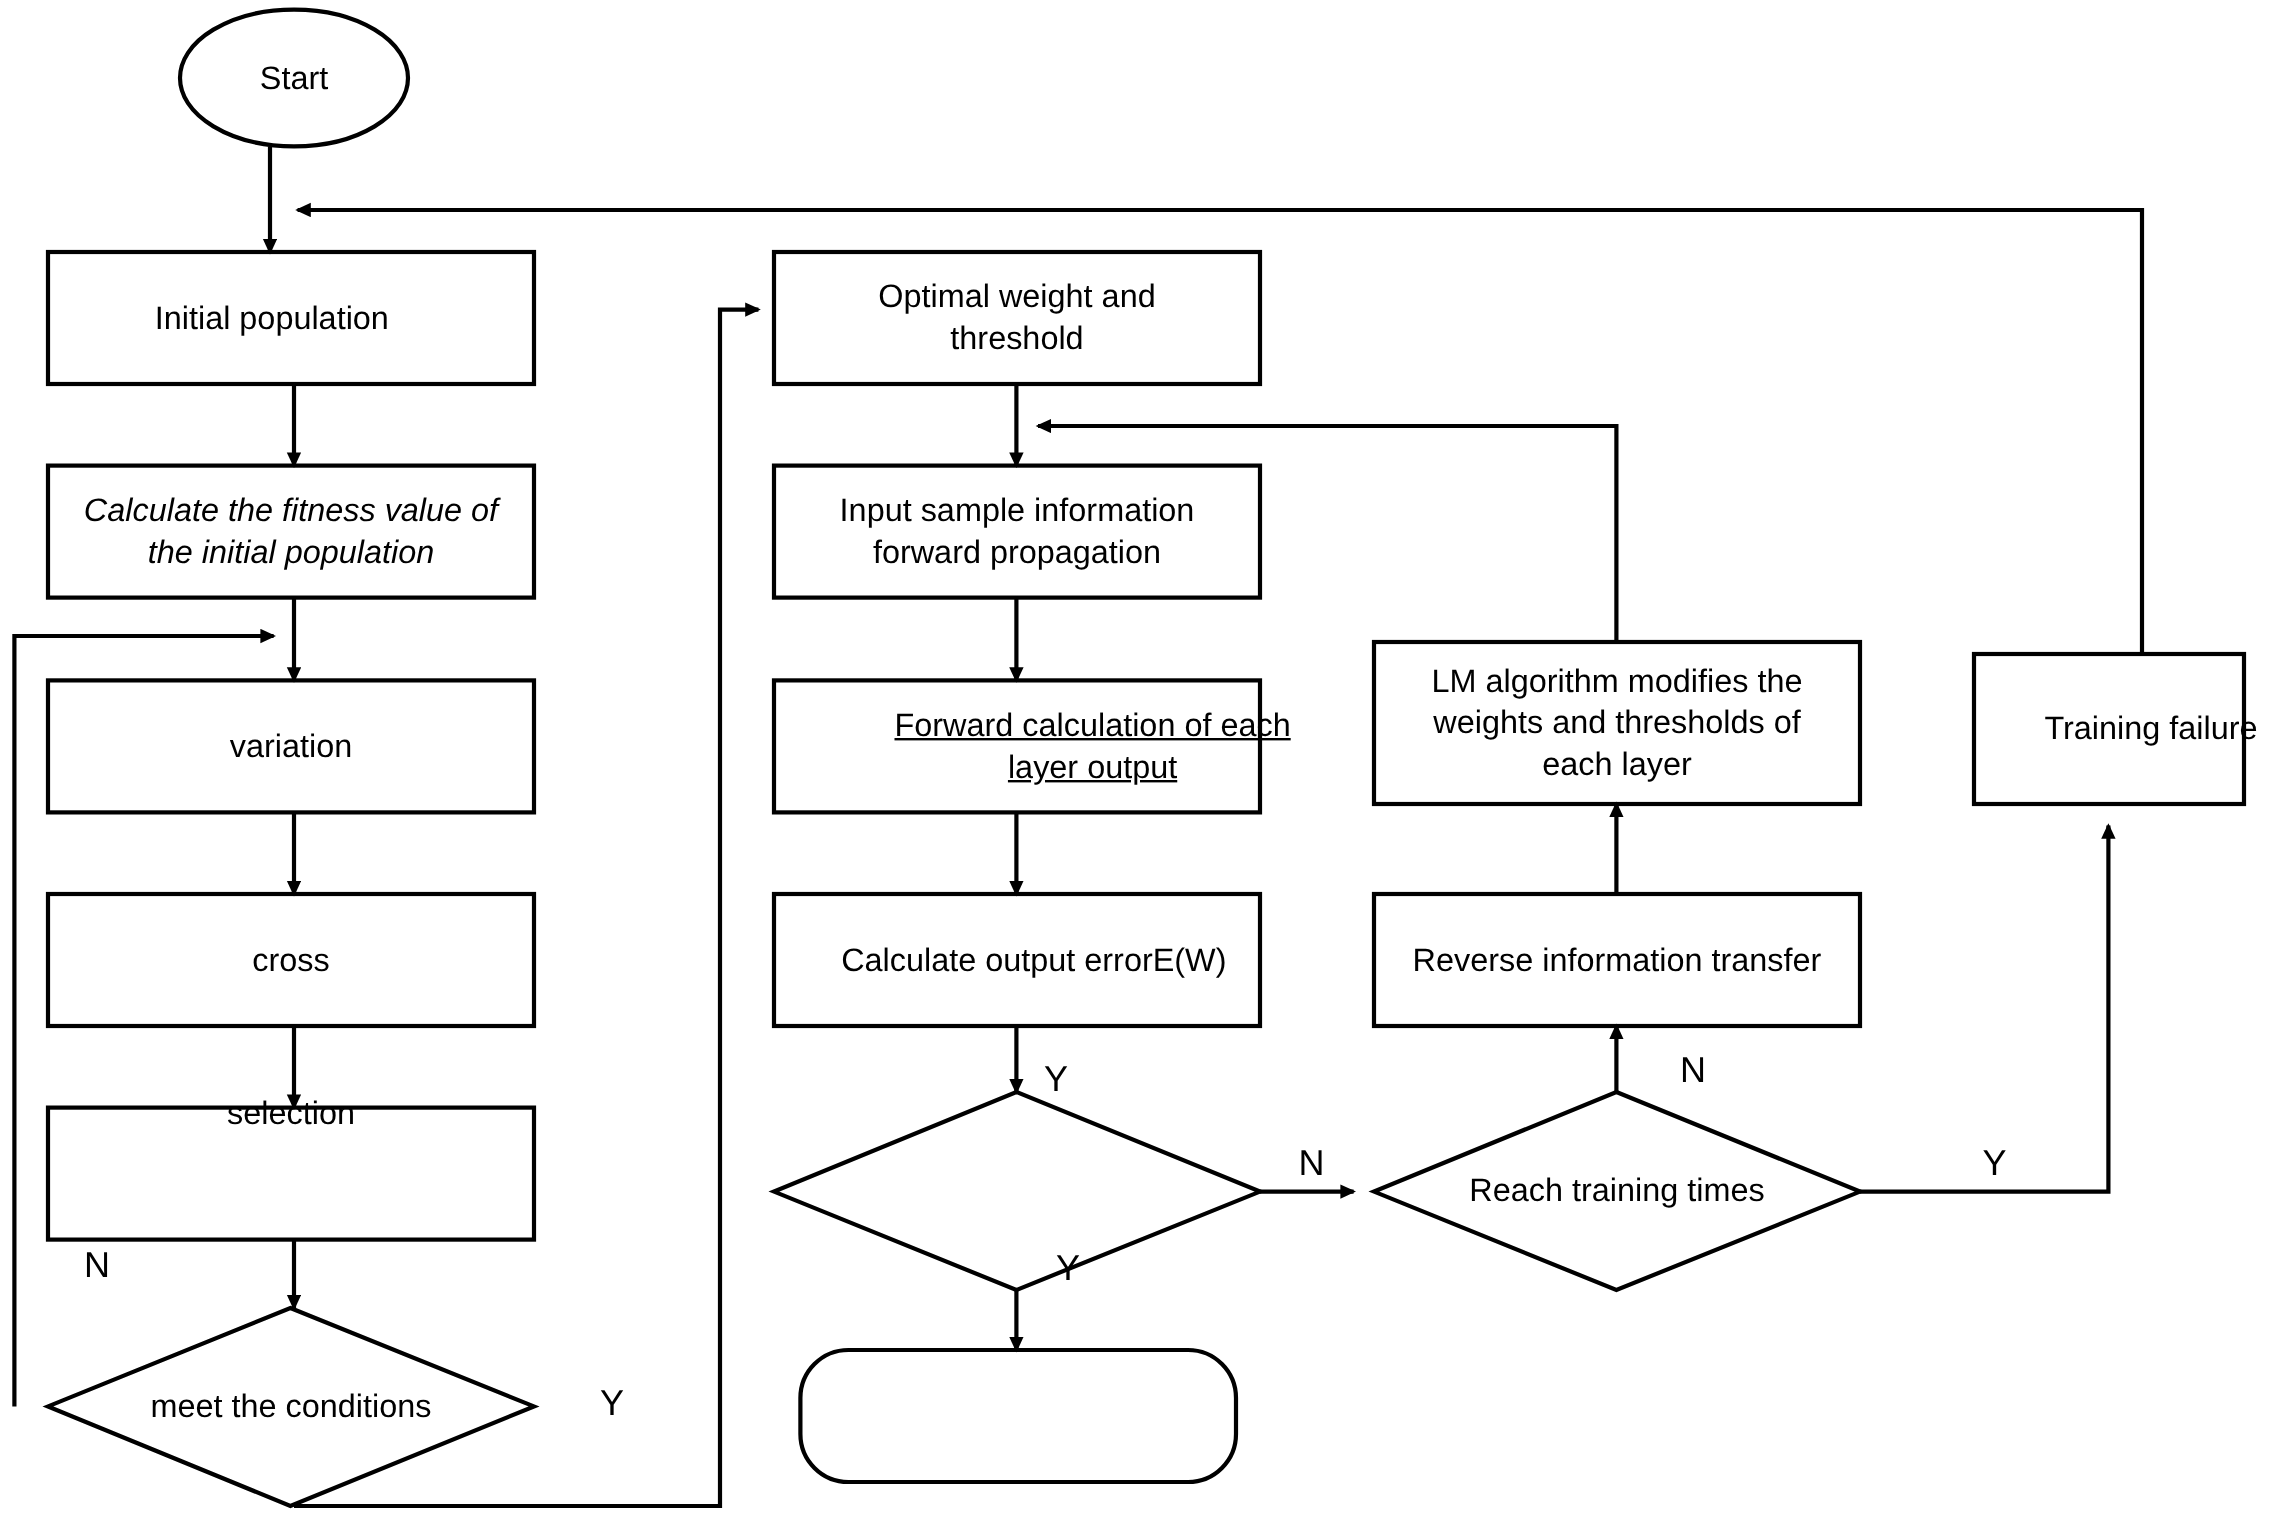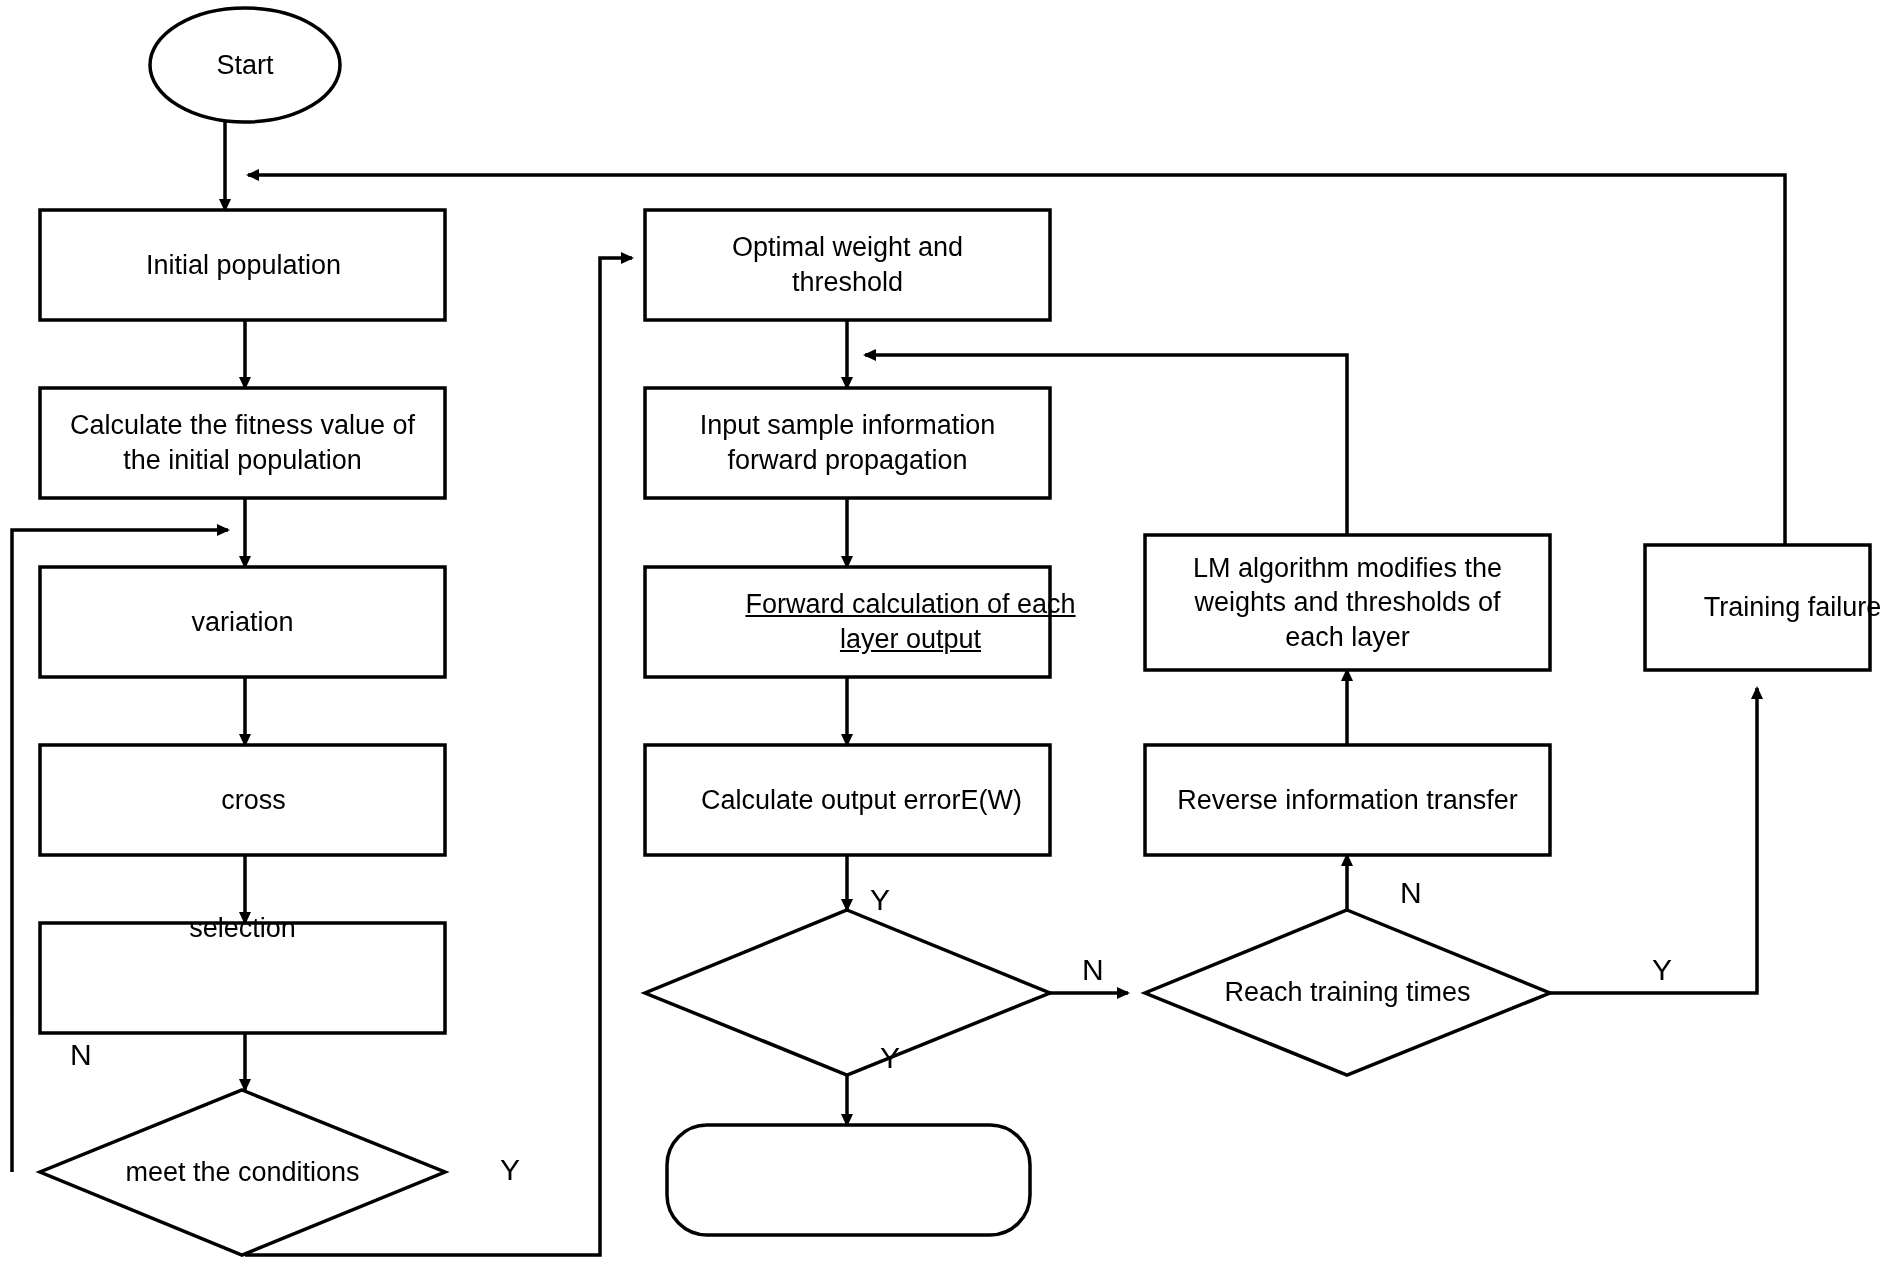--- a/index.html
+++ b/index.html
@@ -107,25 +107,25 @@
       <path d="M1347,910 L1347,855" marker-end="url(#arrow)"></path>
       <path d="M1347,745 L1347,670" marker-end="url(#arrow)"></path>
 
       <path d="M1347,535 L1347,355 L865,355" marker-end="url(#arrow)"></path>
 
       <path d="M1550,993 L1757,993 L1757,688" marker-end="url(#arrow)"></path>
     </g>
   </svg>
 
   <div class="node-label" style="left:150px; top:10px; width:190px; height:110px;">Start</div>
-  <div class="node-label" style="left:40px; top:210px; width:373px; height:110px;margin-left:17px;">Initial population</div>
-  <div class="node-label" style="left:40px; top:388px; width:405px; height:110px;">Calculate the fitness value of
+  <div class="node-label" style="left:40px; top:210px; width:373px; height:110px;">Initial population</div>
+  <div class="node-label" style="left:40px; top:388px; width:405px; height:110px;font-style:italic;">Calculate the fitness value of
 the initial population</div>
   <div class="node-label" style="left:40px; top:567px; width:405px; height:110px;">variation</div>
-  <div class="node-label" style="left:40px; top:745px; width:405px; height:110px;padding-left:11px;">cross</div>
+  <div class="node-label" style="left:40px; top:745px; width:405px; height:110px;">cross</div>
   <div class="node-label" style="left:40px; top:873px; width:405px; height:110px;">selection</div>
   <div class="node-label" style="left:40px; top:1090px; width:405px; height:165px;">meet the conditions</div>
 
   <div class="node-label" style="left:645px; top:210px; width:405px; height:110px;">Optimal weight and
 threshold</div>
   <div class="node-label" style="left:645px; top:388px; width:405px; height:110px;">Input sample information
 forward propagation</div>
   <div class="node-label" style="left:674px; top:567px; width:473px; height:110px;text-decoration:underline;">Forward calculation of each
 layer output</div>
   <div class="node-label" style="left:645px; top:745px; width:405px; height:110px;padding-left:14px;">Calculate output errorE(W)</div>

